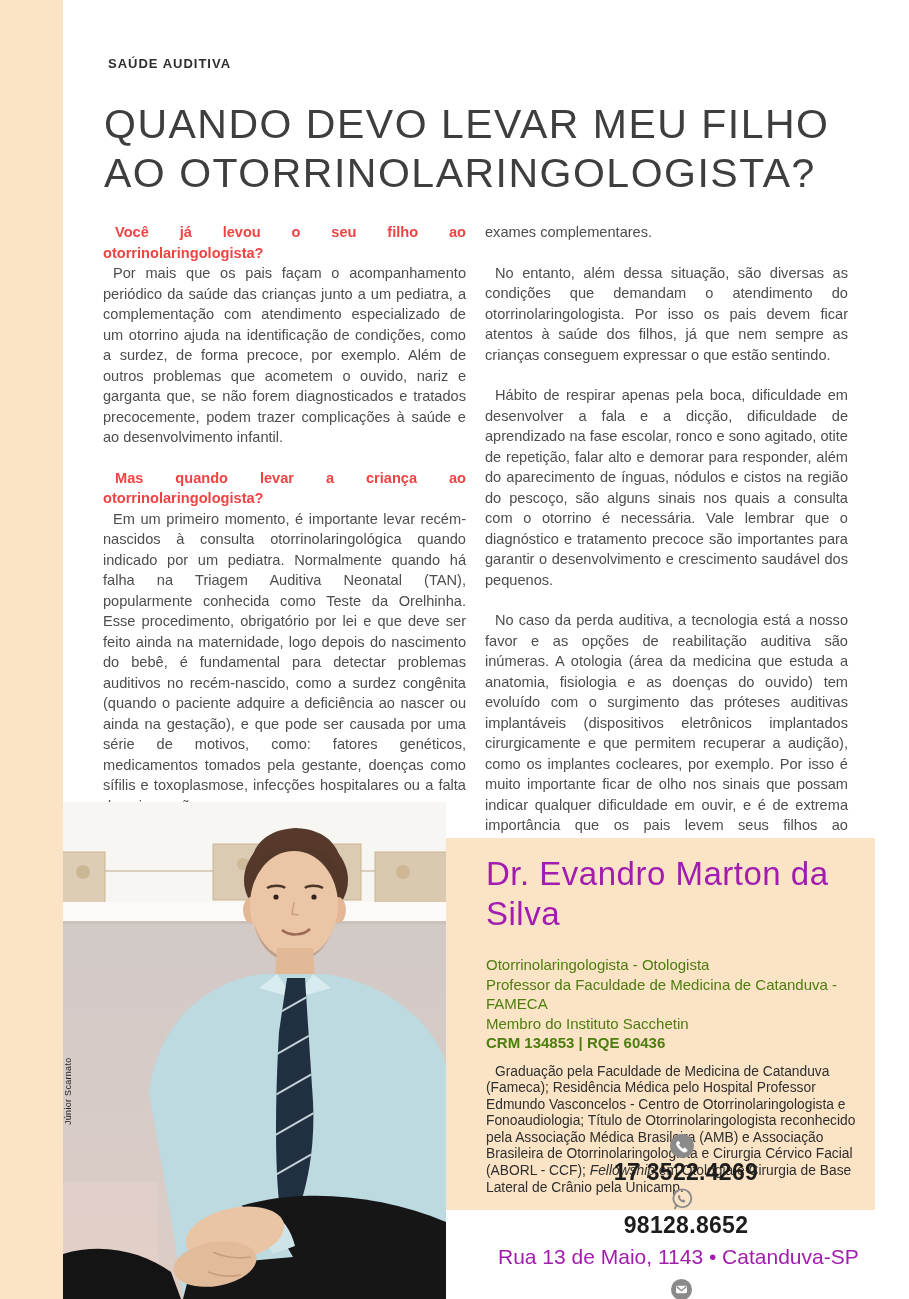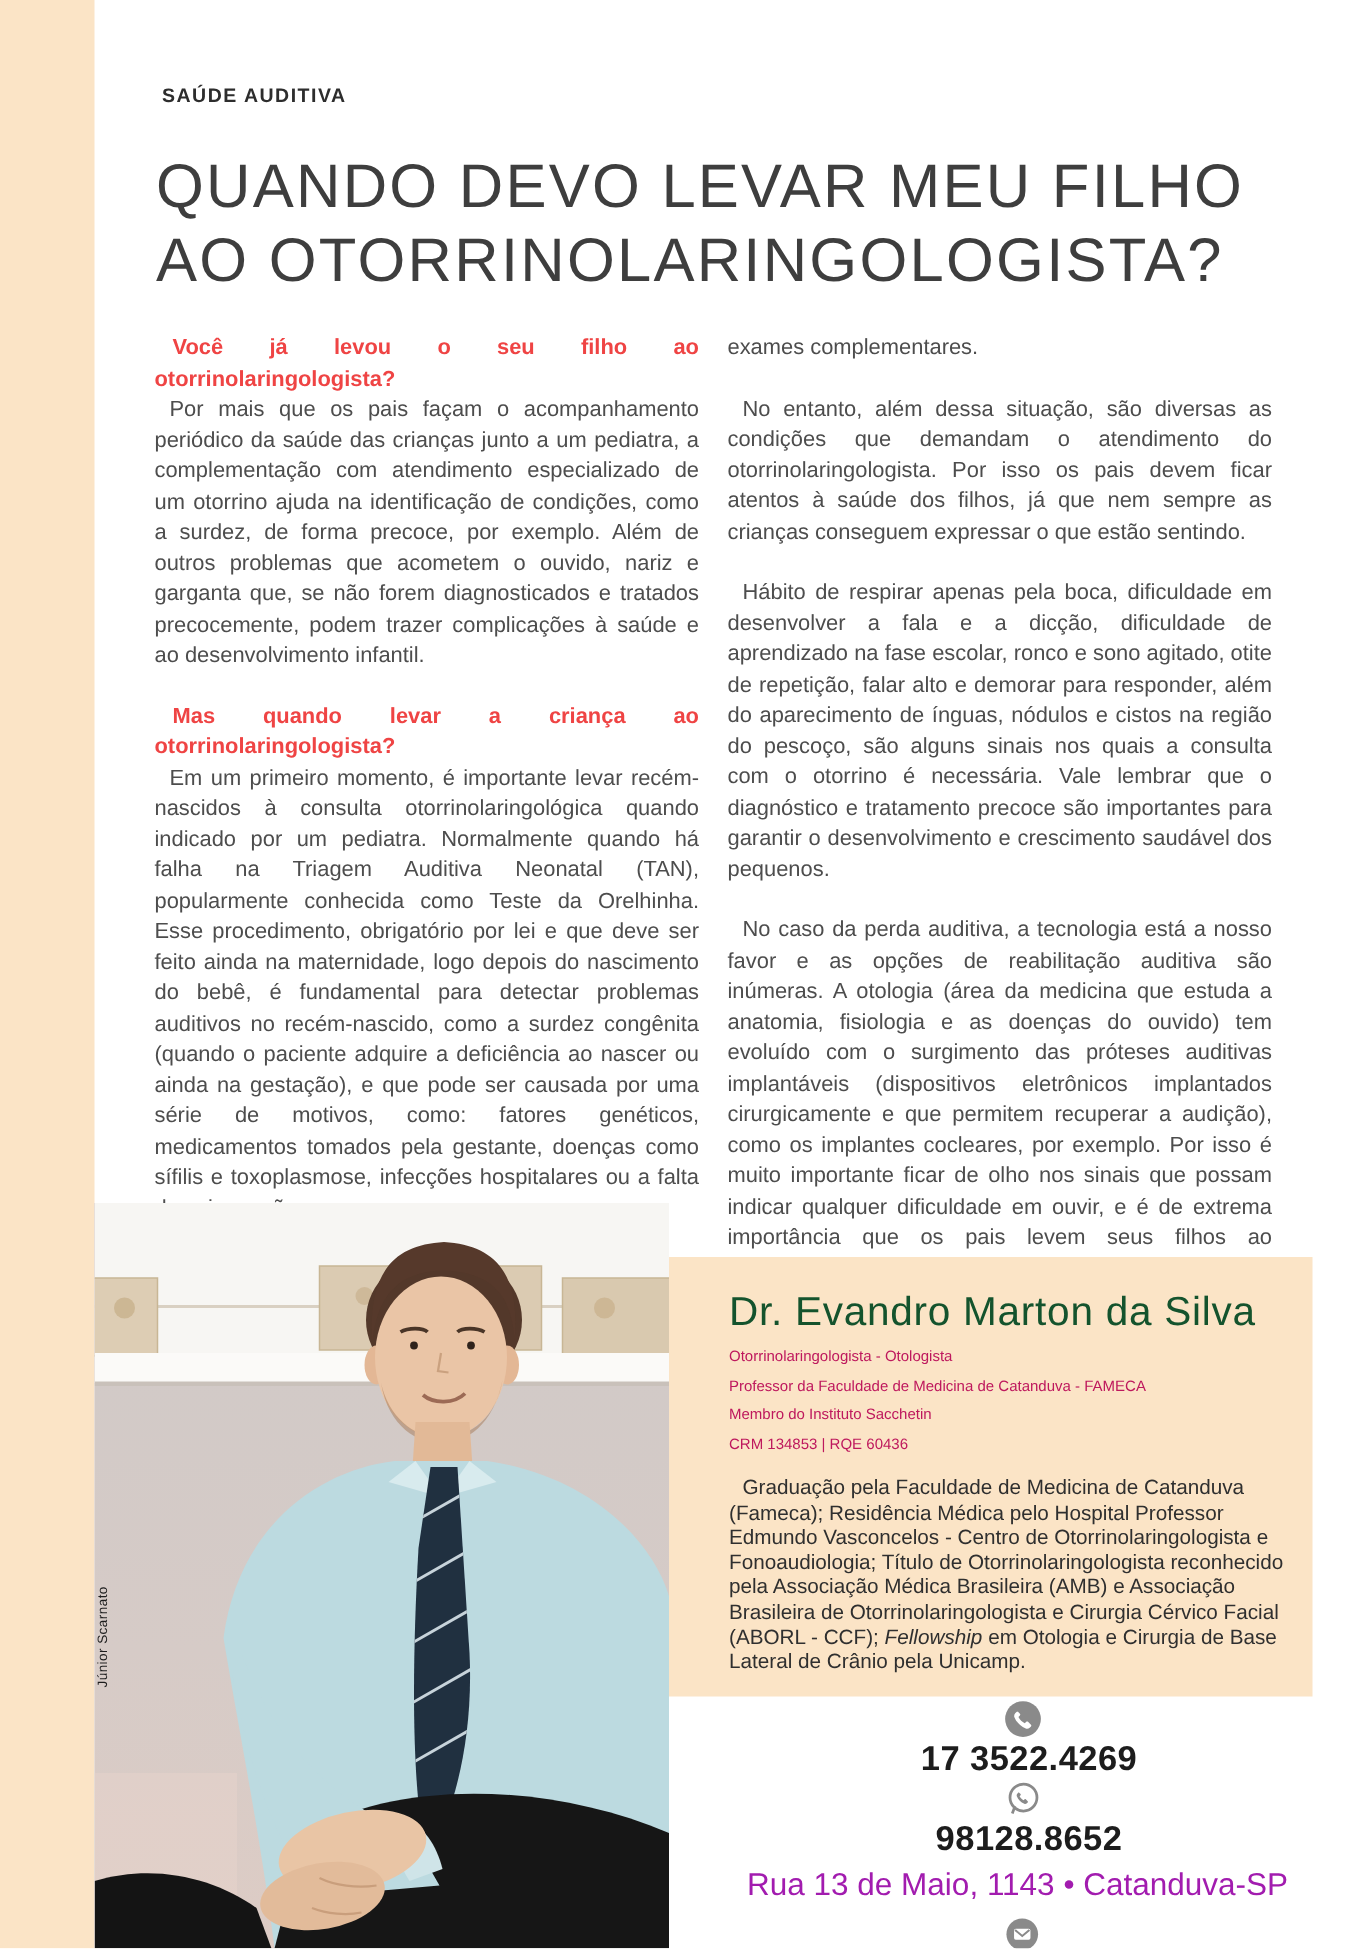--- a/index.html
+++ b/index.html
@@ -17,23 +17,23 @@
   .col-right{left:485px;}
   .col p{margin:0 0 20px 0;text-indent:10px;}
   .col p.h{font-weight:700;color:#ef4444;margin:0;text-indent:12px;}
   .col p.noindent{text-indent:0;}
   .photo{position:absolute;left:63px;top:802px;width:383px;height:497px;overflow:hidden;background:#d6cecb;}
   .photo svg{display:block;width:100%;height:100%;}
   .credit{position:absolute;left:63px;top:1025px;height:100px;writing-mode:vertical-rl;
           transform:rotate(180deg);font-size:9px;color:#1d1d1d;letter-spacing:.3px;}
   .infobox{position:absolute;left:446px;top:838px;width:463px;box-sizing:border-box;
            padding:16px 34px 14px 40px;background:#fbe4c6;}
-  .name{margin:0;font-size:27px;line-height:40px;font-weight:100;letter-spacing:.5px;color:#14532d;}
-  .creds{margin:1px 0 0 0;font-size:10px;line-height:19.5px;color:#be185d;}
-  .creds .crm{font-weight:400;}
+  .name{margin:0;font-size:33px;line-height:40px;font-weight:100;letter-spacing:.5px;color:#a21caf;}
+  .creds{margin:21px 0 0 0;font-size:15px;line-height:19.5px;color:#4d7c0f;}
+  .creds .crm{font-weight:700;}
   .bio{margin:11px 0 0 0;font-size:13.8px;line-height:16.6px;color:#2f2f2f;text-indent:9px;}
   .bio em{font-style:italic;}
   .contact{position:absolute;left:486px;top:1133px;width:400px;}
   .crow{display:flex;align-items:center;margin-bottom:6px;flex-direction:column;}
   .crow .ic{flex:0 0 auto;display:inline-flex;margin-right:9px;}
   .phone-num{font-size:23px;font-weight:700;color:#1d1d1d;letter-spacing:.3px;}
   .gap{width:16px;flex:0 0 auto;}
   .addr{font-size:21px;color:#a21caf;margin:2px 0 9px 12px;}
   .small-txt{font-size:16.5px;color:#3c3c3c;}
   .ig-margin{margin-right:7px;}

